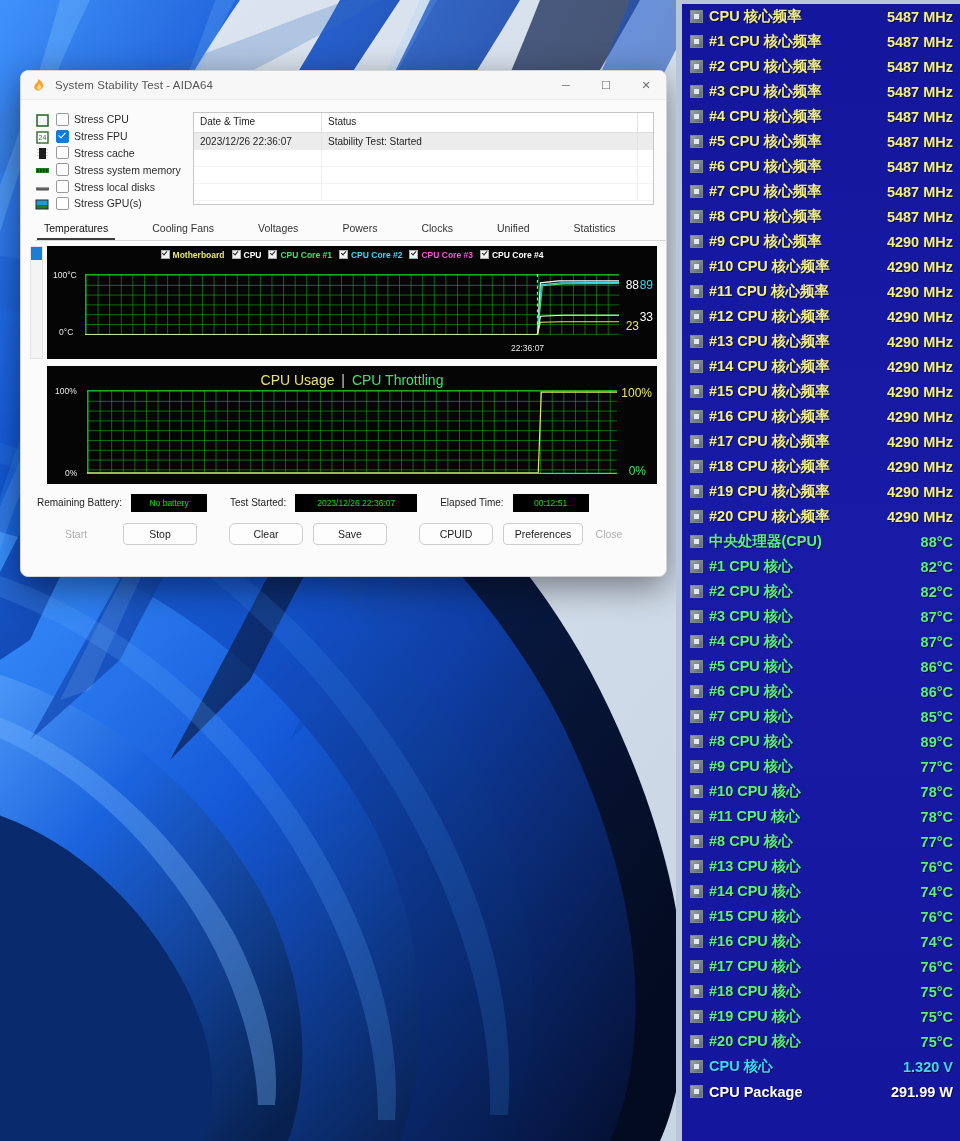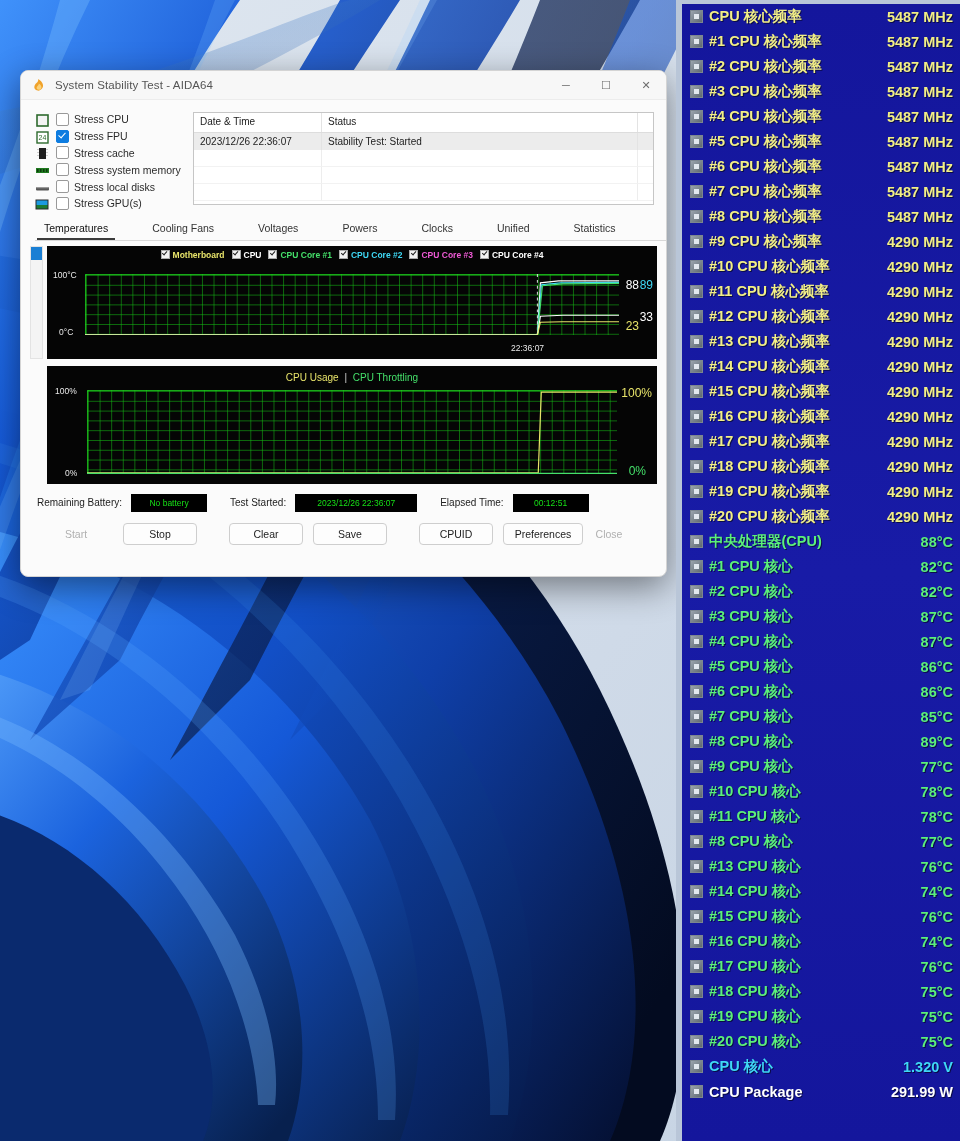--- a/index.html
+++ b/index.html
@@ -87,36 +87,36 @@
   .grid{position:absolute;inset:0;
     background-image:
       linear-gradient(to right, rgba(20,190,20,.55) 1px, transparent 1px),
       linear-gradient(to bottom, rgba(20,190,20,.55) 1px, transparent 1px);
     background-size:11.6px 9.8px;
     border-left:1px solid rgba(30,210,30,.8);
     border-top:1px solid rgba(30,210,30,.8);
   }
   .axlabel{position:absolute;color:#e9e9e9;font-size:8.5px;}
   .rightval{position:absolute;font-size:12px;}
-  .usage-title{position:absolute;left:0;right:0;top:6px;text-align:center;font-size:10px;}
+  .usage-title{position:absolute;left:0;right:0;top:6px;text-align:center;font-size:14px;}
 
   
   .statusbar{display:flex;align-items:center;padding:10px 0 0 16px;gap:9px;font-size:10px;color:#222;}
   .lcd{background:#000;color:#16e016;font-size:8.5px;padding:4px 6px;min-width:64px;
     text-align:center;font-family:"Liberation Sans",sans-serif;}
   .lcd.wide{min-width:110px;}
 
   
   .btnbar{display:flex;align-items:center;padding:11px 0 0 18px;gap:10px;position:relative;}
   .btn{font-size:10.5px;color:#1d1d1d;background:#fdfdfd;border:1px solid #cecece;
     border-radius:4px;padding:4px 0;width:72px;text-align:center;}
   .btn.ghost{border-color:transparent;background:transparent;color:#b0b0b0;}
   .btn.wide{width:78px;}
   .btn.closebtn{position:absolute;right:20px;}
-  .btn.sp{margin-left:22px;}
+  .btn.sp{margin-left:22px;border-radius:6px;}
 
   
   #sensor-panel{
     position:absolute;left:676px;top:0;width:284px;height:1141px;
     background:#b9c6d8;
   }
   #sensor-inner{
     position:absolute;left:6px;top:4px;width:278px;height:1137px;
     background:#15179e;
     background:linear-gradient(to bottom,#14169c 0%,#181ba6 50%,#14169c 100%);

